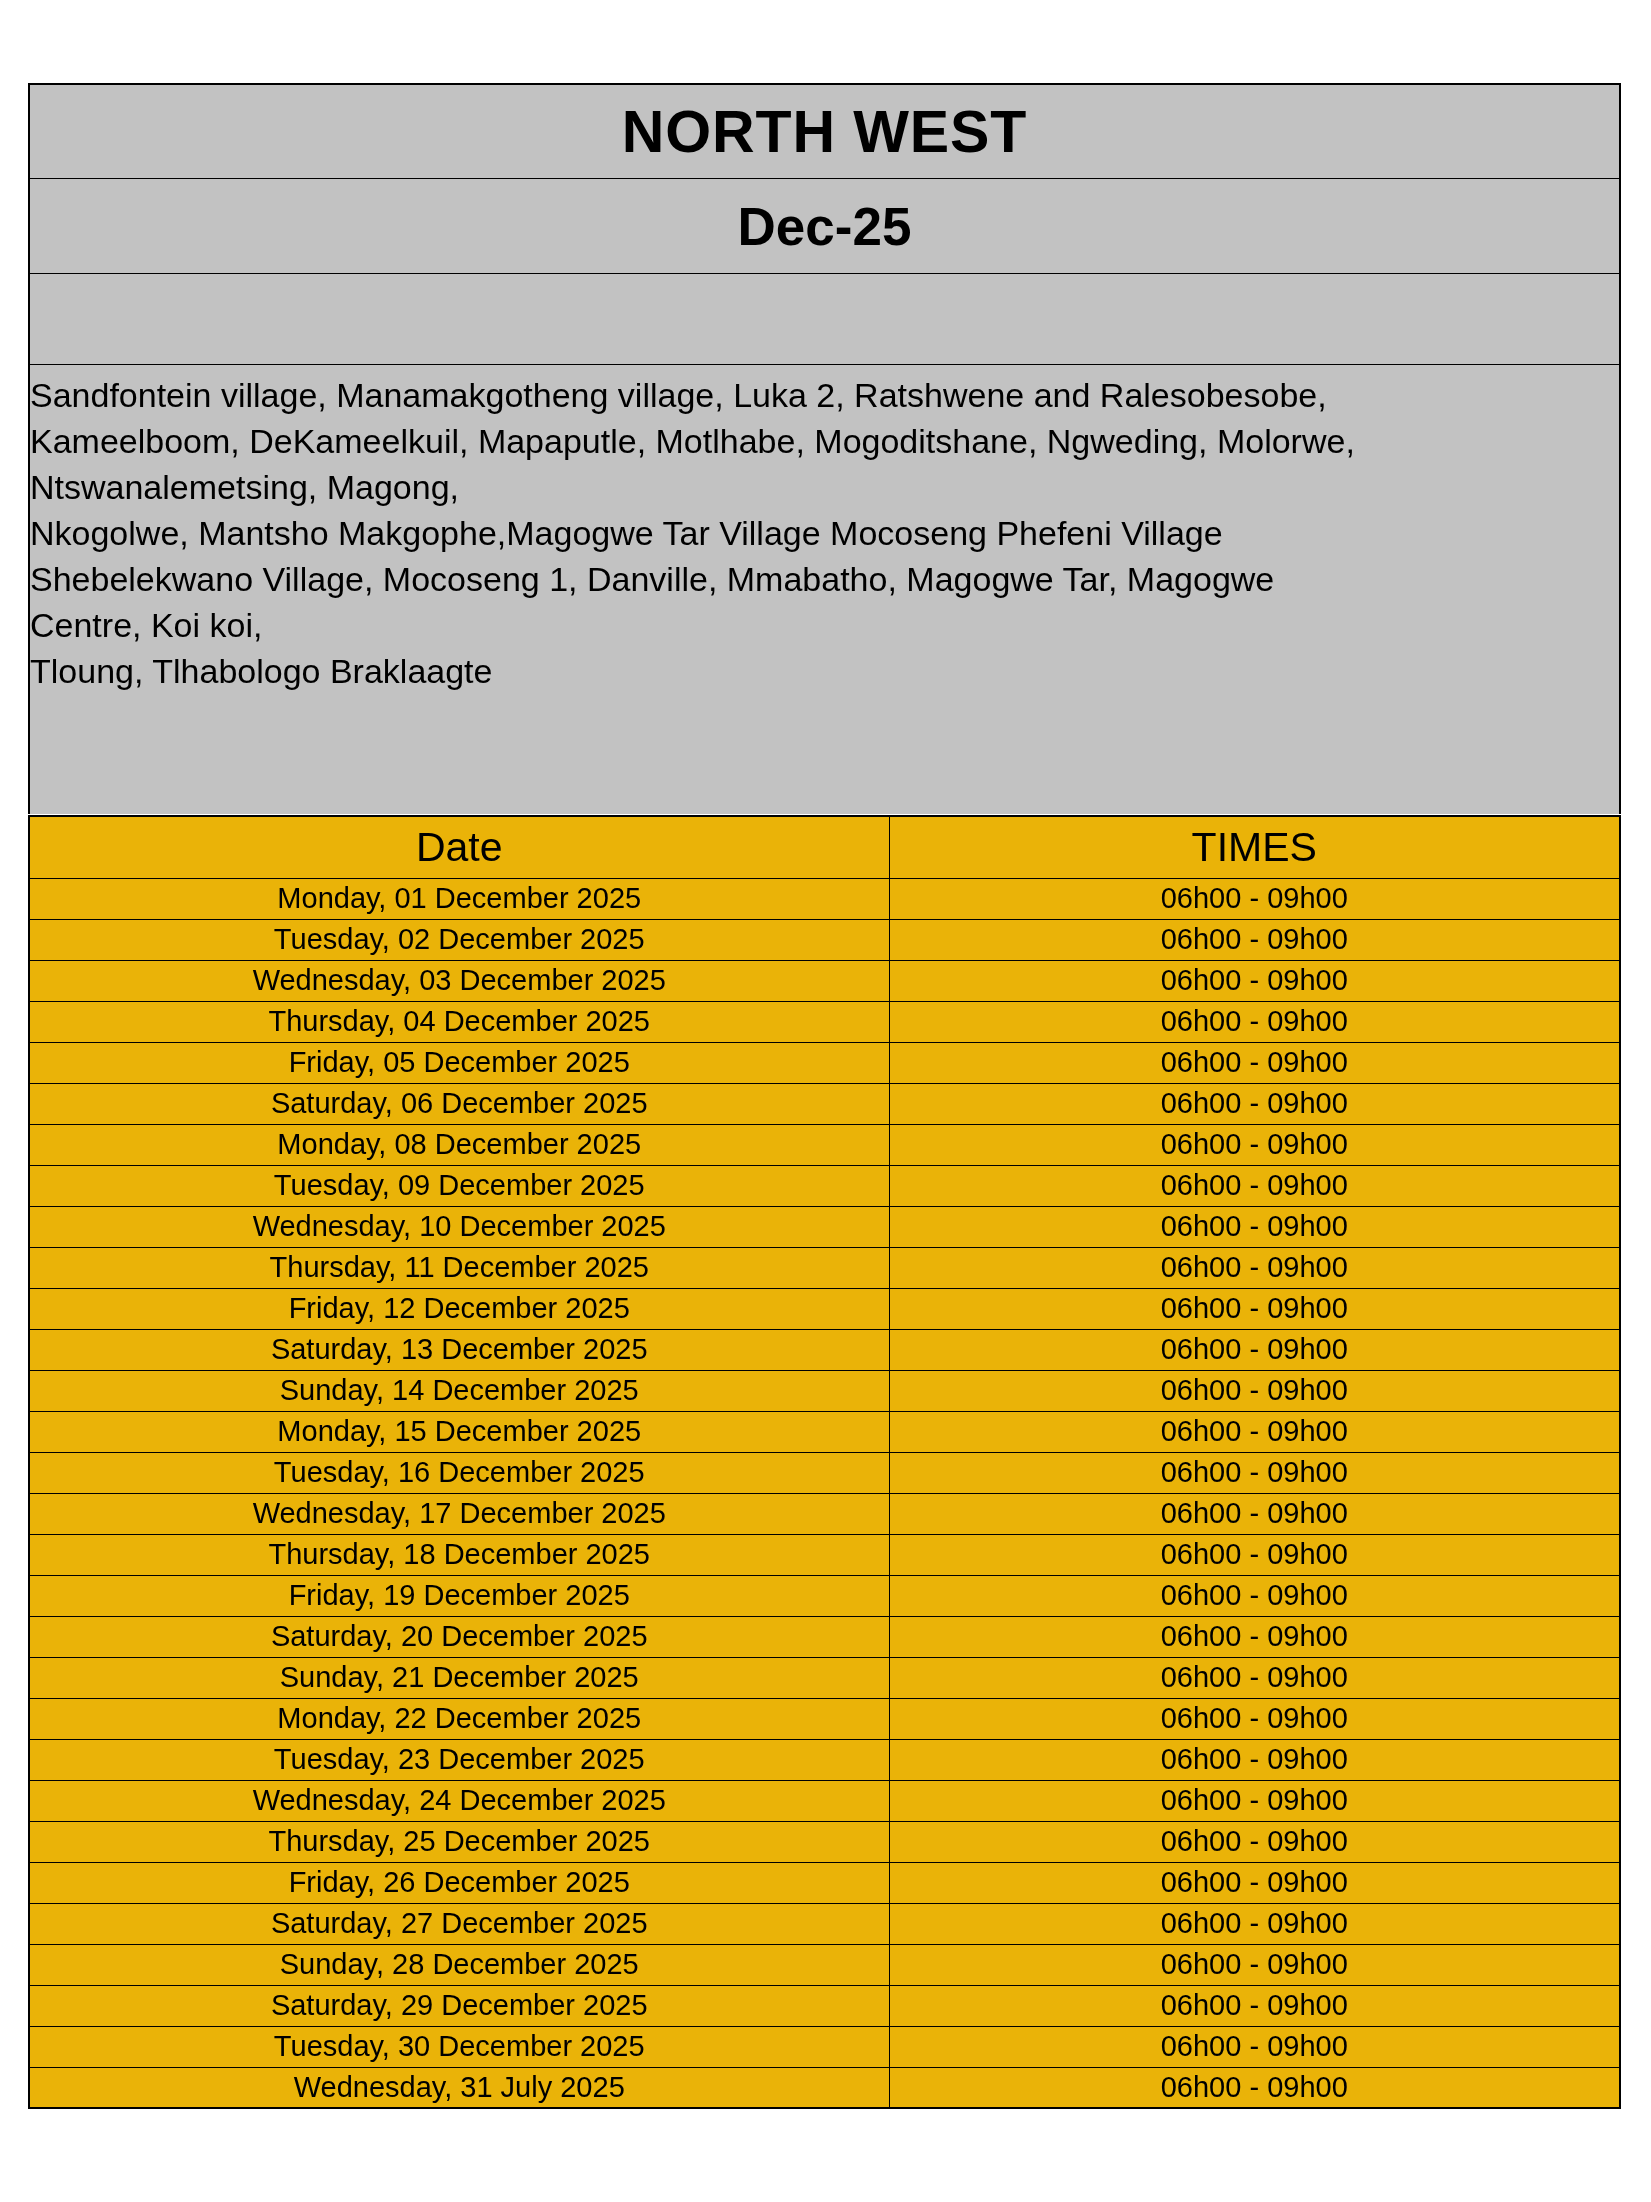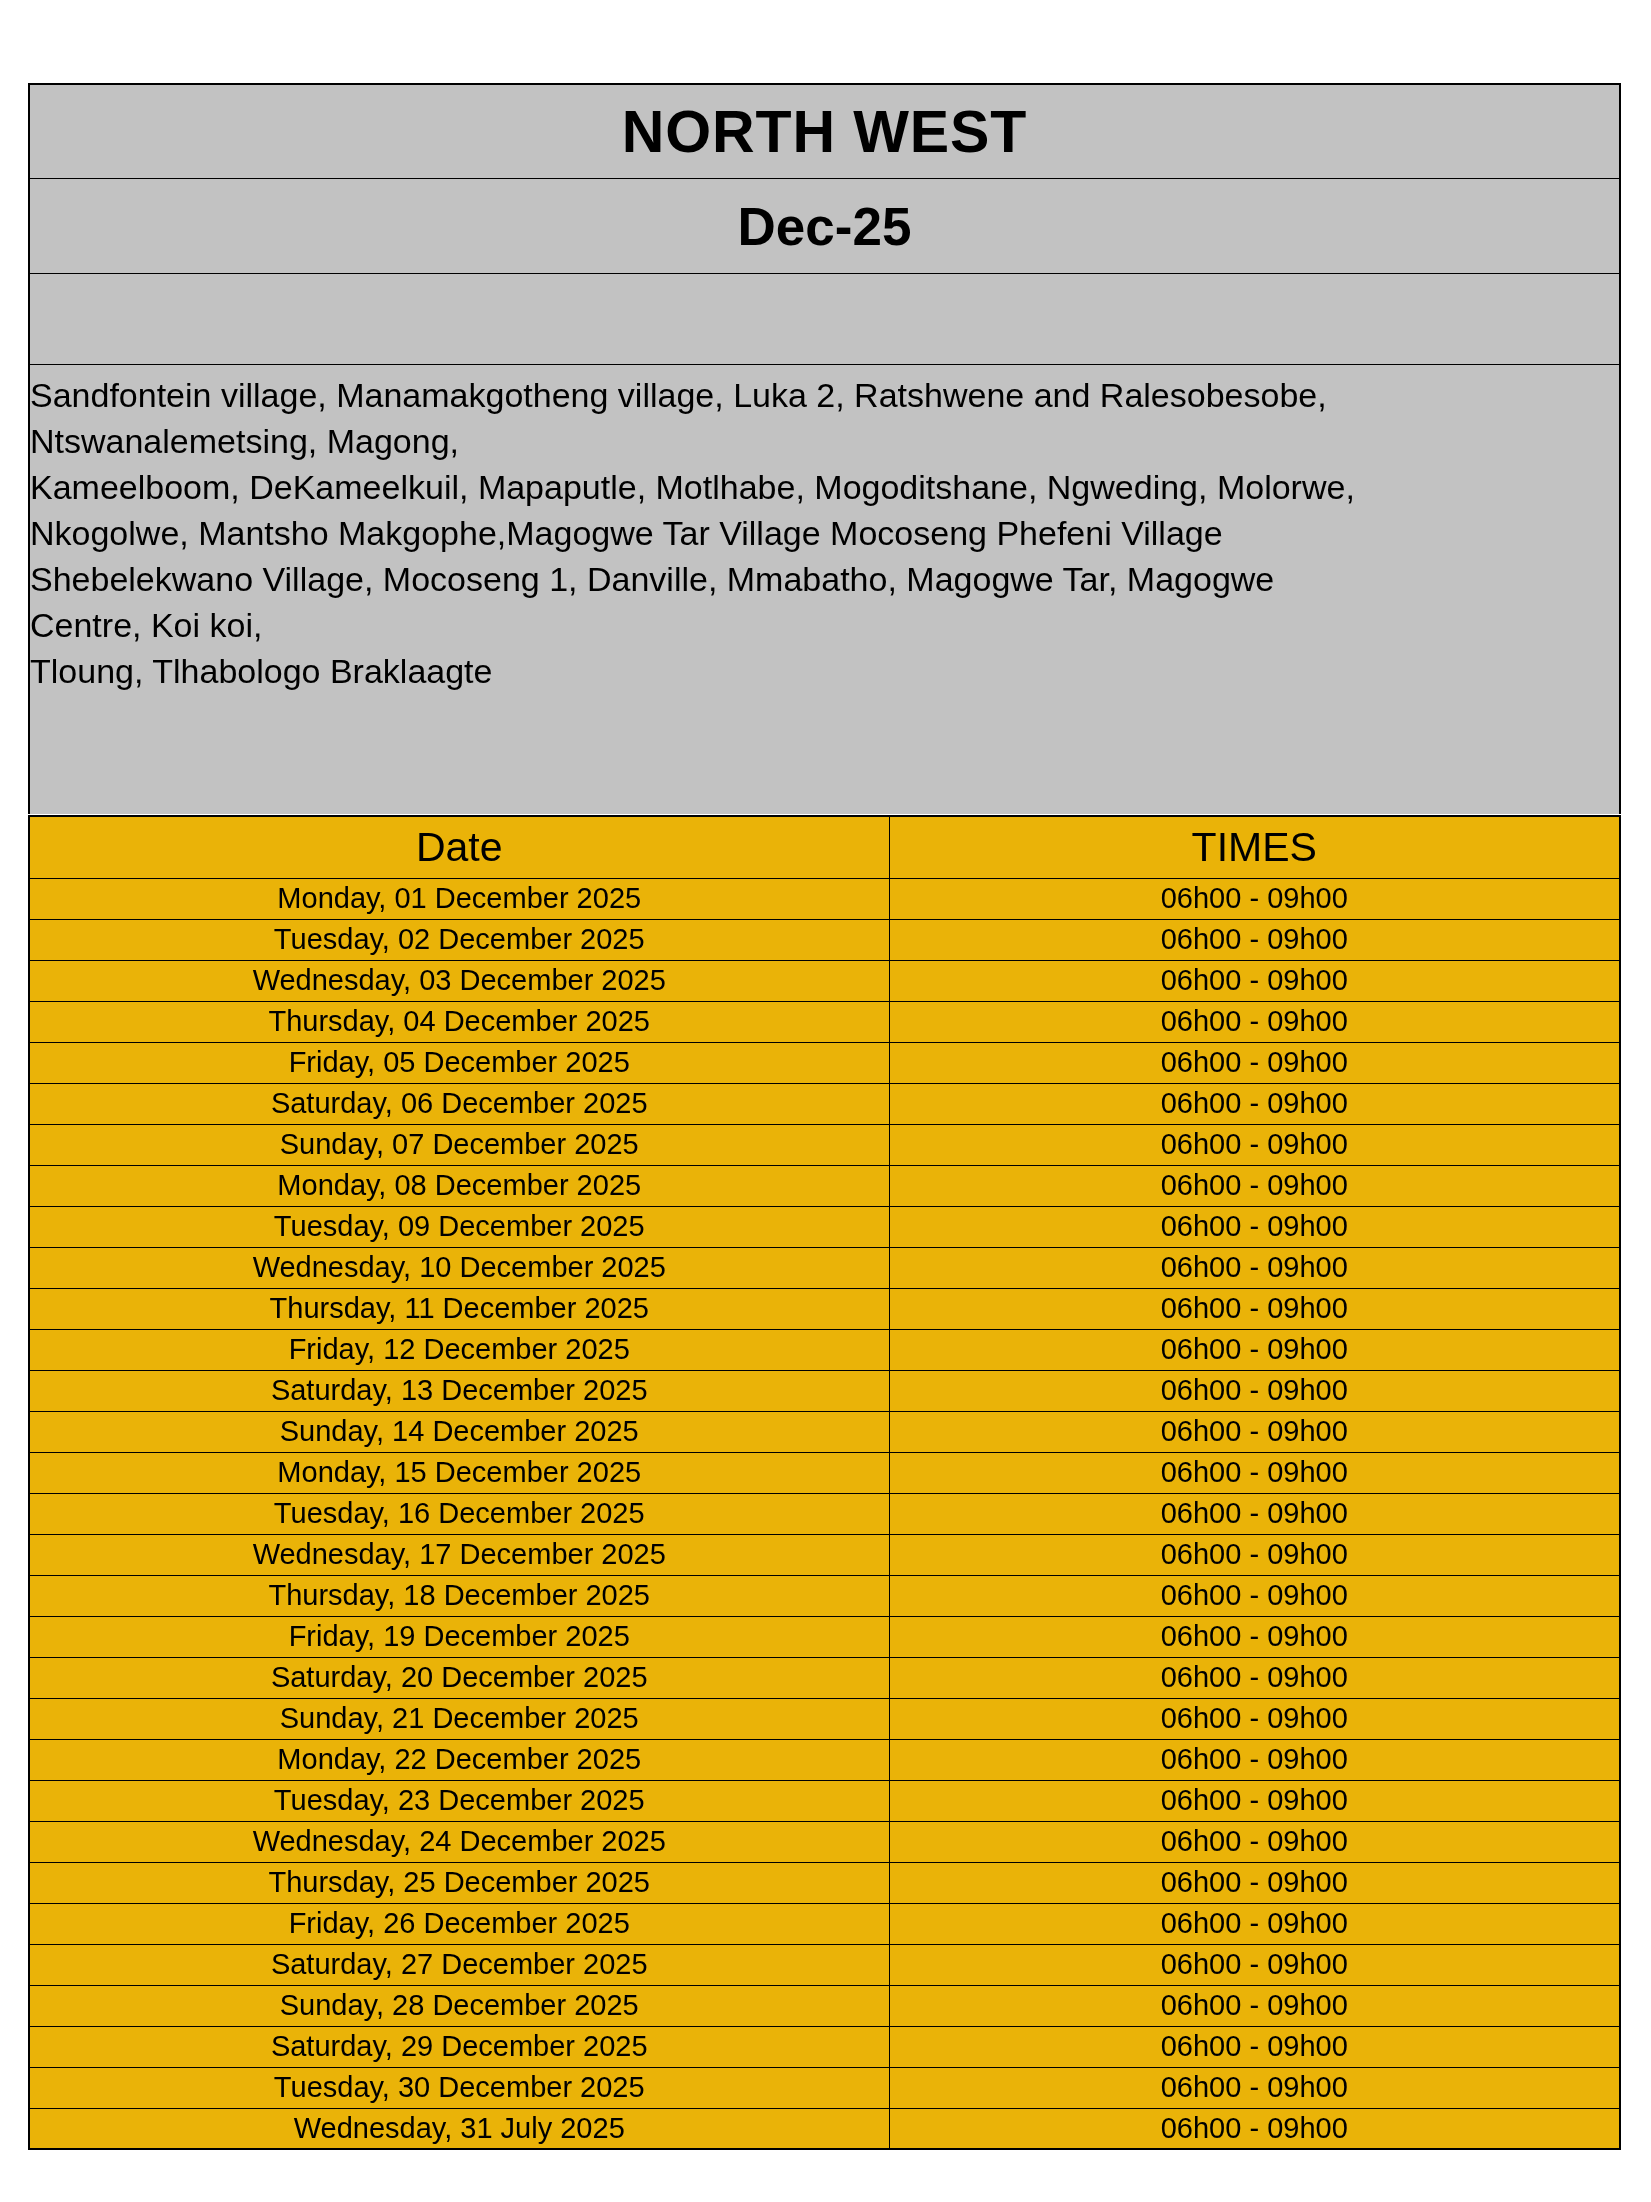--- a/index.html
+++ b/index.html
@@ -73,23 +73,23 @@
 
 <div class="page">
 
   <div class="header-box">
     <div class="hb-section hb-title">NORTH WEST</div>
     <div class="hb-section hb-month">Dec-25</div>
     <div class="hb-section hb-spacer"></div>
     <div class="hb-areas" id="areas-list">
   <div class="area-line">Sandfontein village, Manamakgotheng village, Luka 2, Ratshwene and Ralesobesobe,</div>
 
+  <div class="area-line">Kameelboom, DeKameelkuil, Mapaputle, Motlhabe, Mogoditshane, Ngweding, Molorwe,</div>
+
   <div class="area-line">Ntswanalemetsing, Magong,</div>
-
-  <div class="area-line">Kameelboom, DeKameelkuil, Mapaputle, Motlhabe, Mogoditshane, Ngweding, Molorwe,</div>
 
   <div class="area-line">Nkogolwe, Mantsho Makgophe,Magogwe Tar Village Mocoseng Phefeni Village</div>
 
   <div class="area-line">Shebelekwano Village, Mocoseng 1, Danville, Mmabatho, Magogwe Tar, Magogwe</div>
 
   <div class="area-line">Centre, Koi koi,</div>
 
   <div class="area-line">Tloung, Tlhabologo Braklaagte</div>
 </div>
   </div>
@@ -129,24 +129,20 @@
   <tr>
     <td>Friday, 05 December 2025</td>
     <td>06h00 - 09h00</td>
   </tr>
 
   <tr>
     <td>Saturday, 06 December 2025</td>
     <td>06h00 - 09h00</td>
   </tr>
 
-  <tr>
-    <td>Sunday, 07 December 2025</td>
-    <td>06h00 - 09h00</td>
-  </tr>
 
   <tr>
     <td>Monday, 08 December 2025</td>
     <td>06h00 - 09h00</td>
   </tr>
 
   <tr>
     <td>Tuesday, 09 December 2025</td>
     <td>06h00 - 09h00</td>
   </tr>

